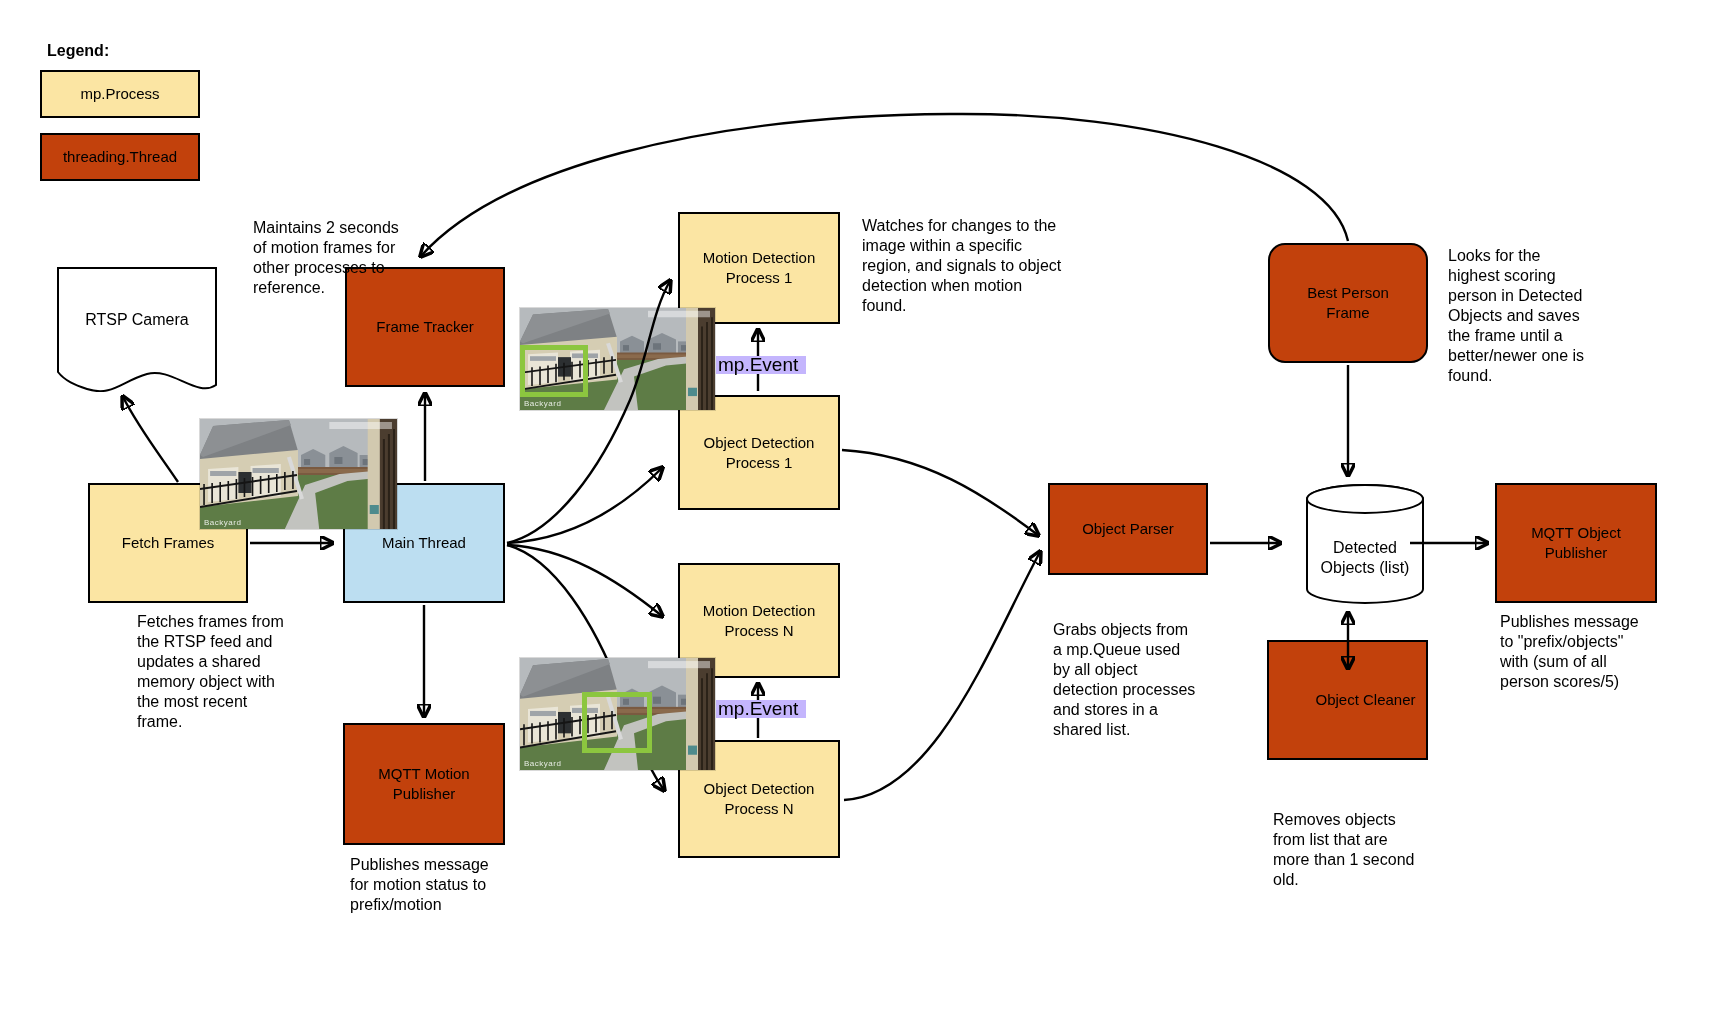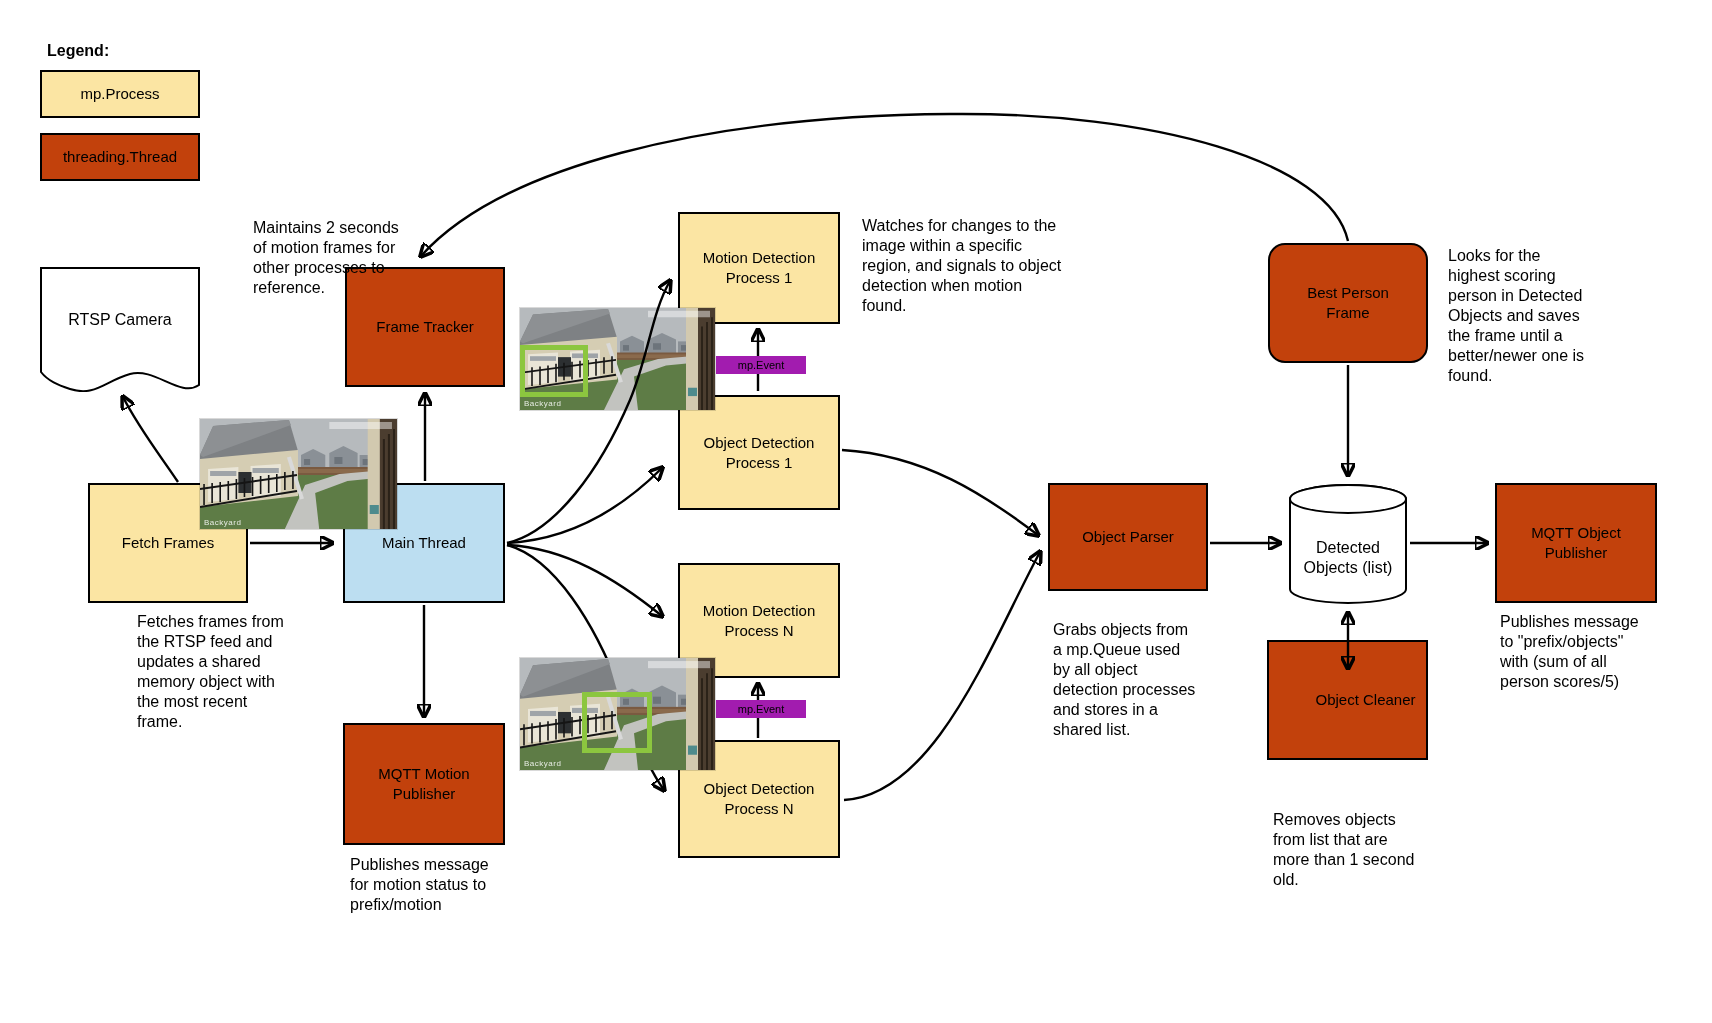--- a/index.html
+++ b/index.html
@@ -12,32 +12,32 @@
     border:2px solid #000;box-sizing:border-box;text-align:center;
     font-size:15px;line-height:20px;white-space:pre-line;z-index:1;
   }
   .process{background:#FBE5A3;}
   .thread{background:#c2410c;}
   .mainthread{background:#BCDEF1;}
   .annotation{
     position:absolute;font-size:16px;line-height:20px;white-space:pre-line;z-index:1;
   }
   .legend-title{position:absolute;font-size:16px;font-weight:bold;z-index:1;text-align:right;}
-  .shape-node{position:absolute;z-index:1;}
+  .shape-node{position:absolute;z-index:1;margin-left:17px;}
   .shape-node svg{display:block;}
   .shape-label{
     position:absolute;left:0;top:0;width:100%;height:100%;
     display:flex;align-items:center;justify-content:center;
     font-size:16px;line-height:20px;text-align:center;white-space:pre-line;
   }
   #edges{position:absolute;left:0;top:0;z-index:3;pointer-events:none;}
   #edges path{fill:none;stroke:#000;stroke-width:2.4;}
   .edge-label{
-    position:absolute;font-size:11px;line-height:18px;background:#a21caf;
-    text-align:center;z-index:4;padding:0 2px;
+    position:absolute;font-size:19px;line-height:18px;background:#c4b5fd;
+    z-index:4;padding:0 2px;
   }
   .camera{position:absolute;box-shadow:0 0 0 1px rgba(0,0,0,0.15);}
   .camera svg{display:block;width:100%;height:100%;}
   .cam-label{
     position:absolute;left:4px;bottom:2px;font-size:8px;color:rgba(255,255,255,0.85);
     letter-spacing:0.5px;
   }
   .bbox{position:absolute;border:5px solid #8CC63F;box-sizing:border-box;}
   .z2{z-index:2;} .z4{z-index:4;}
 </style>
@@ -121,21 +121,21 @@
   <div class="node process" style="left:678px;top:212px;width:162px;height:112px;">Motion Detection
 Process 1</div>
   <div class="node process" style="left:678px;top:395px;width:162px;height:115px;">Object Detection
 Process 1</div>
   <div class="node process" style="left:678px;top:563px;width:162px;height:115px;">Motion Detection
 Process N</div>
   <div class="node process" style="left:678px;top:740px;width:162px;height:118px;">Object Detection
 Process N</div>
   <div class="node thread" style="left:343px;top:723px;width:162px;height:122px;">MQTT Motion
 Publisher</div>
-  <div class="node thread" style="left:1048px;top:483px;width:160px;height:108px;">Object Parser</div>
+  <div class="node thread" style="left:1048px;top:483px;width:160px;height:92px;">Object Parser</div>
   <div class="node thread" style="left:1268px;top:243px;width:160px;height:120px;border-radius:17px;">Best Person
 Frame</div>
   <div class="node thread" style="left:1495px;top:483px;width:162px;height:120px;">MQTT Object
 Publisher</div>
   <div class="node thread" style="left:1267px;top:640px;width:161px;height:120px;padding-left:36px;">Object Cleaner</div>
 
   <div class="shape-node" style="left:1288px;top:483px;width:120px;height:122px;">
     <svg width="120" height="122" viewBox="0 0 120 122">
       <path d="M2,16 A 58 14 0 0 1 118,16 L 118,106 A 58 14 0 0 1 2,106 Z" fill="#ffffff" stroke="#000" stroke-width="2"></path>
       <ellipse cx="60" cy="16" rx="58" ry="14" fill="#ffffff" stroke="#000" stroke-width="2"></ellipse>

